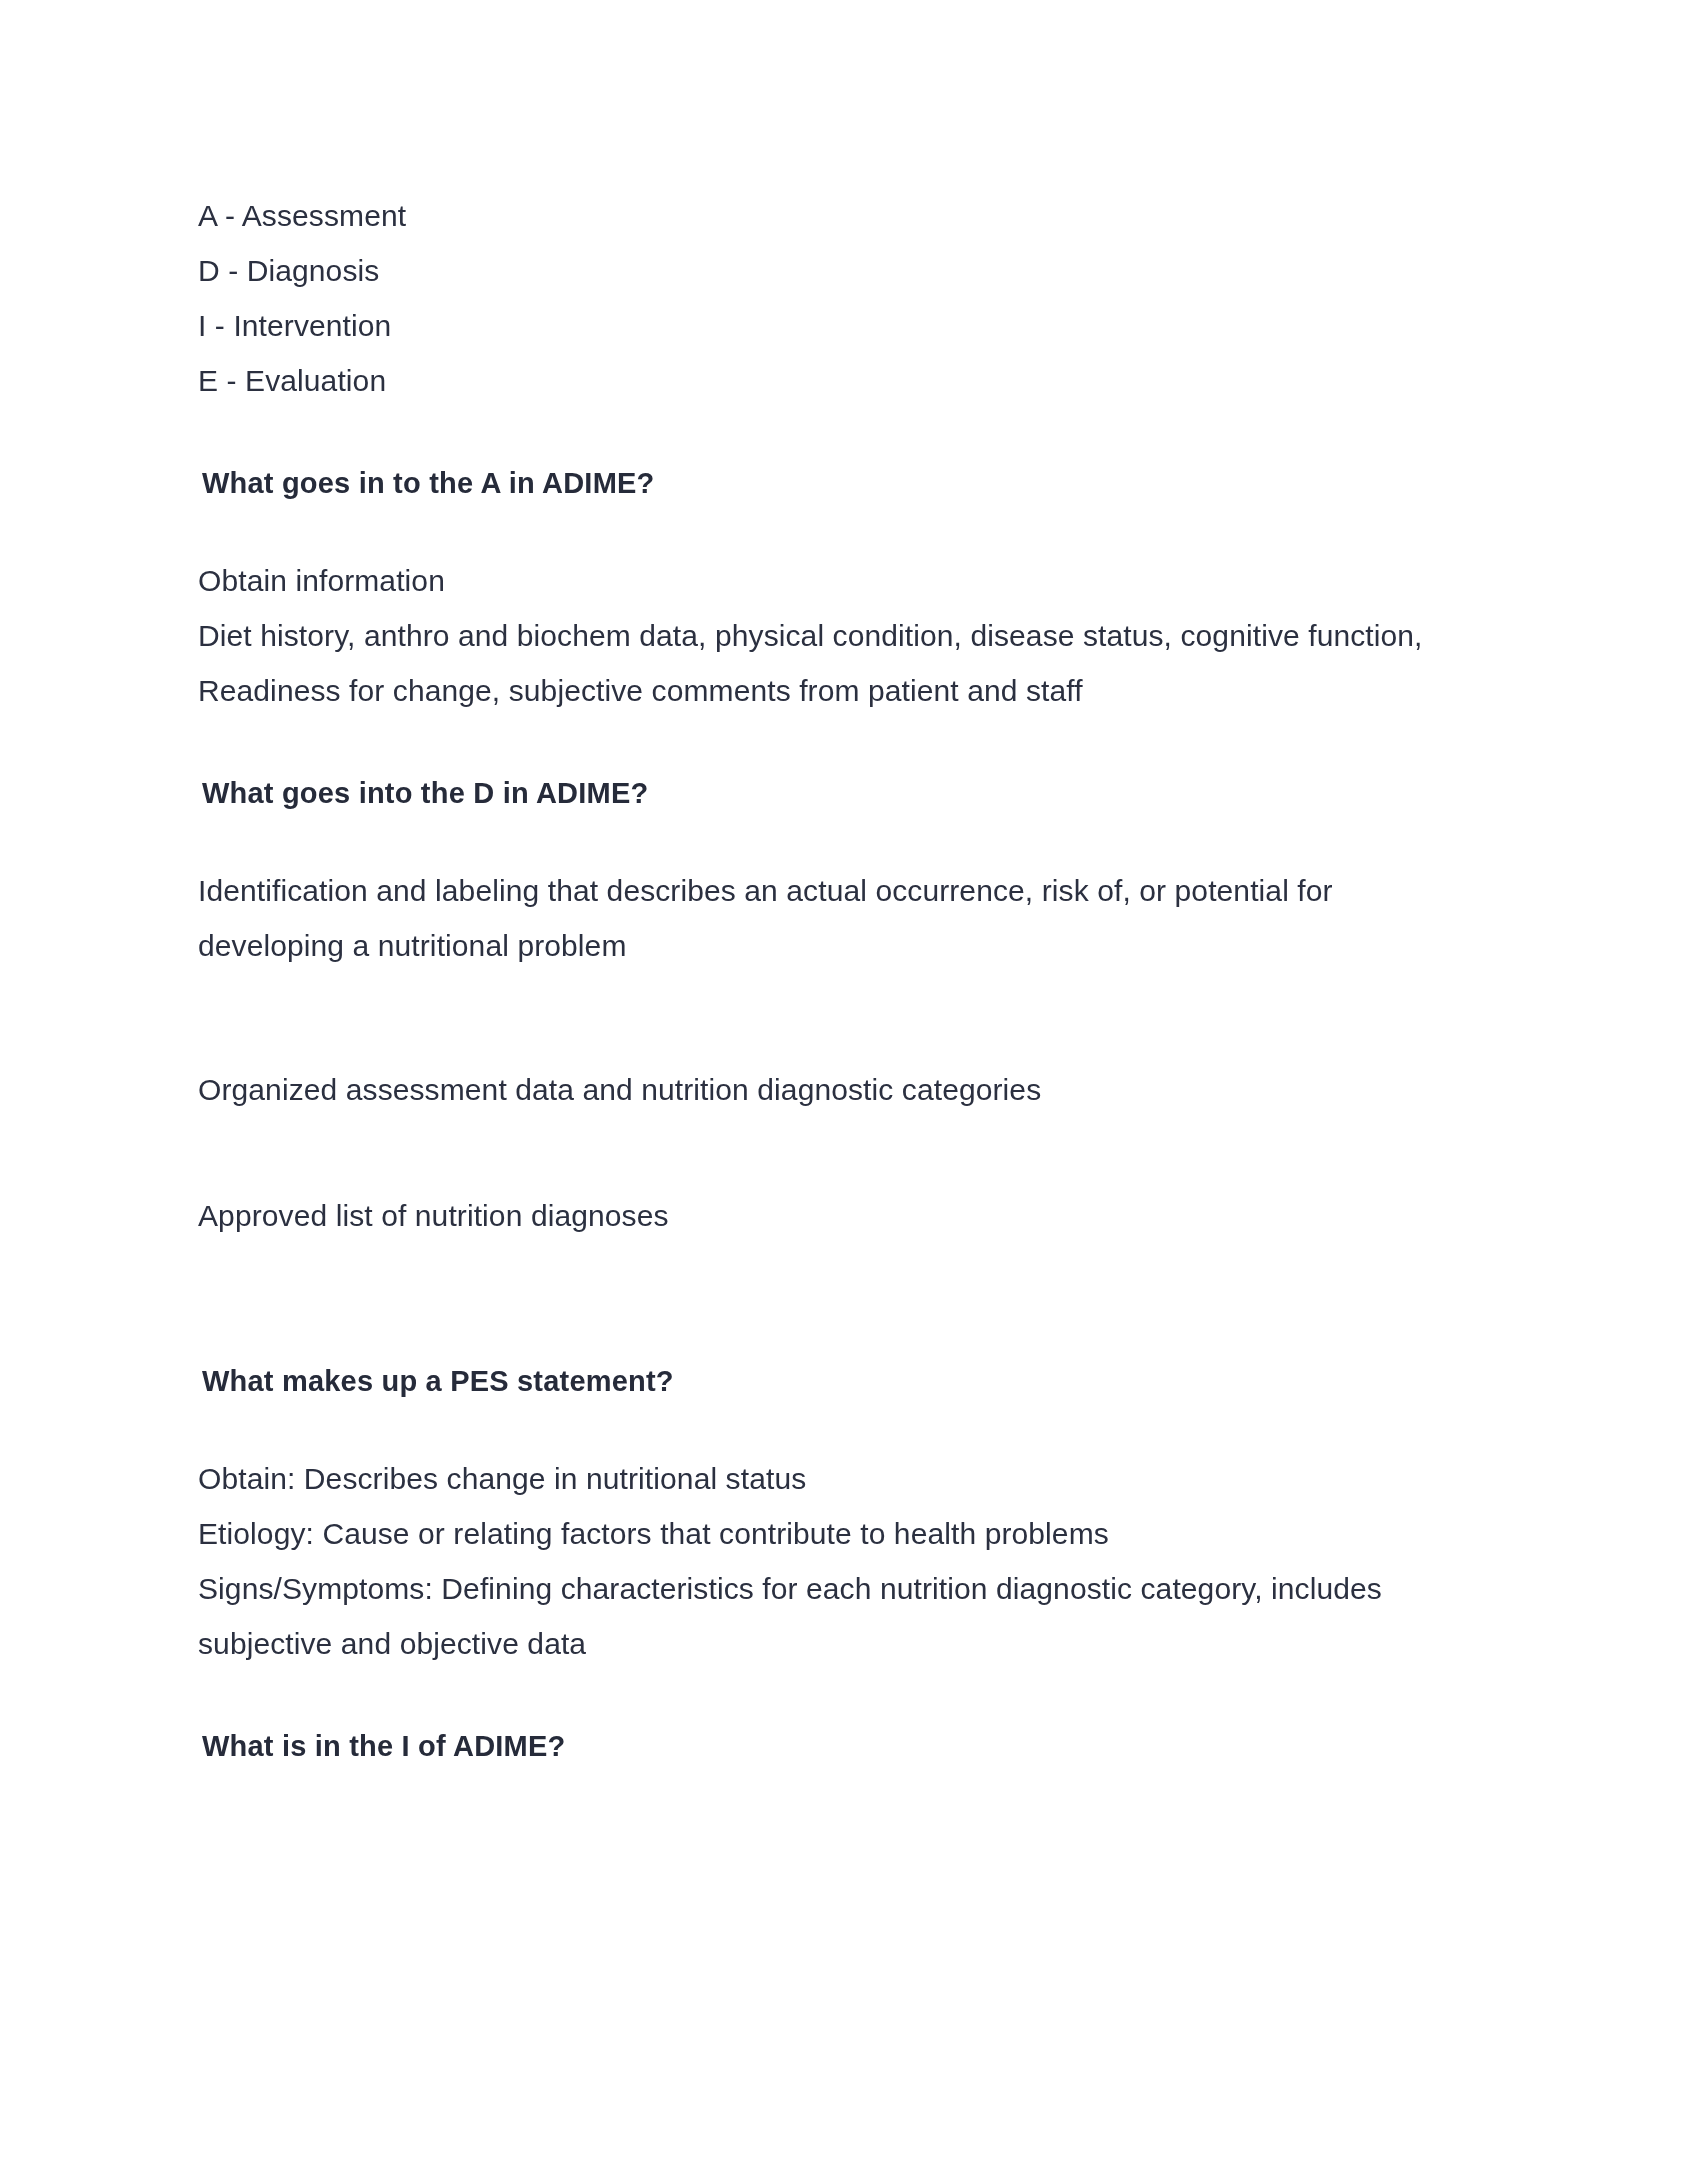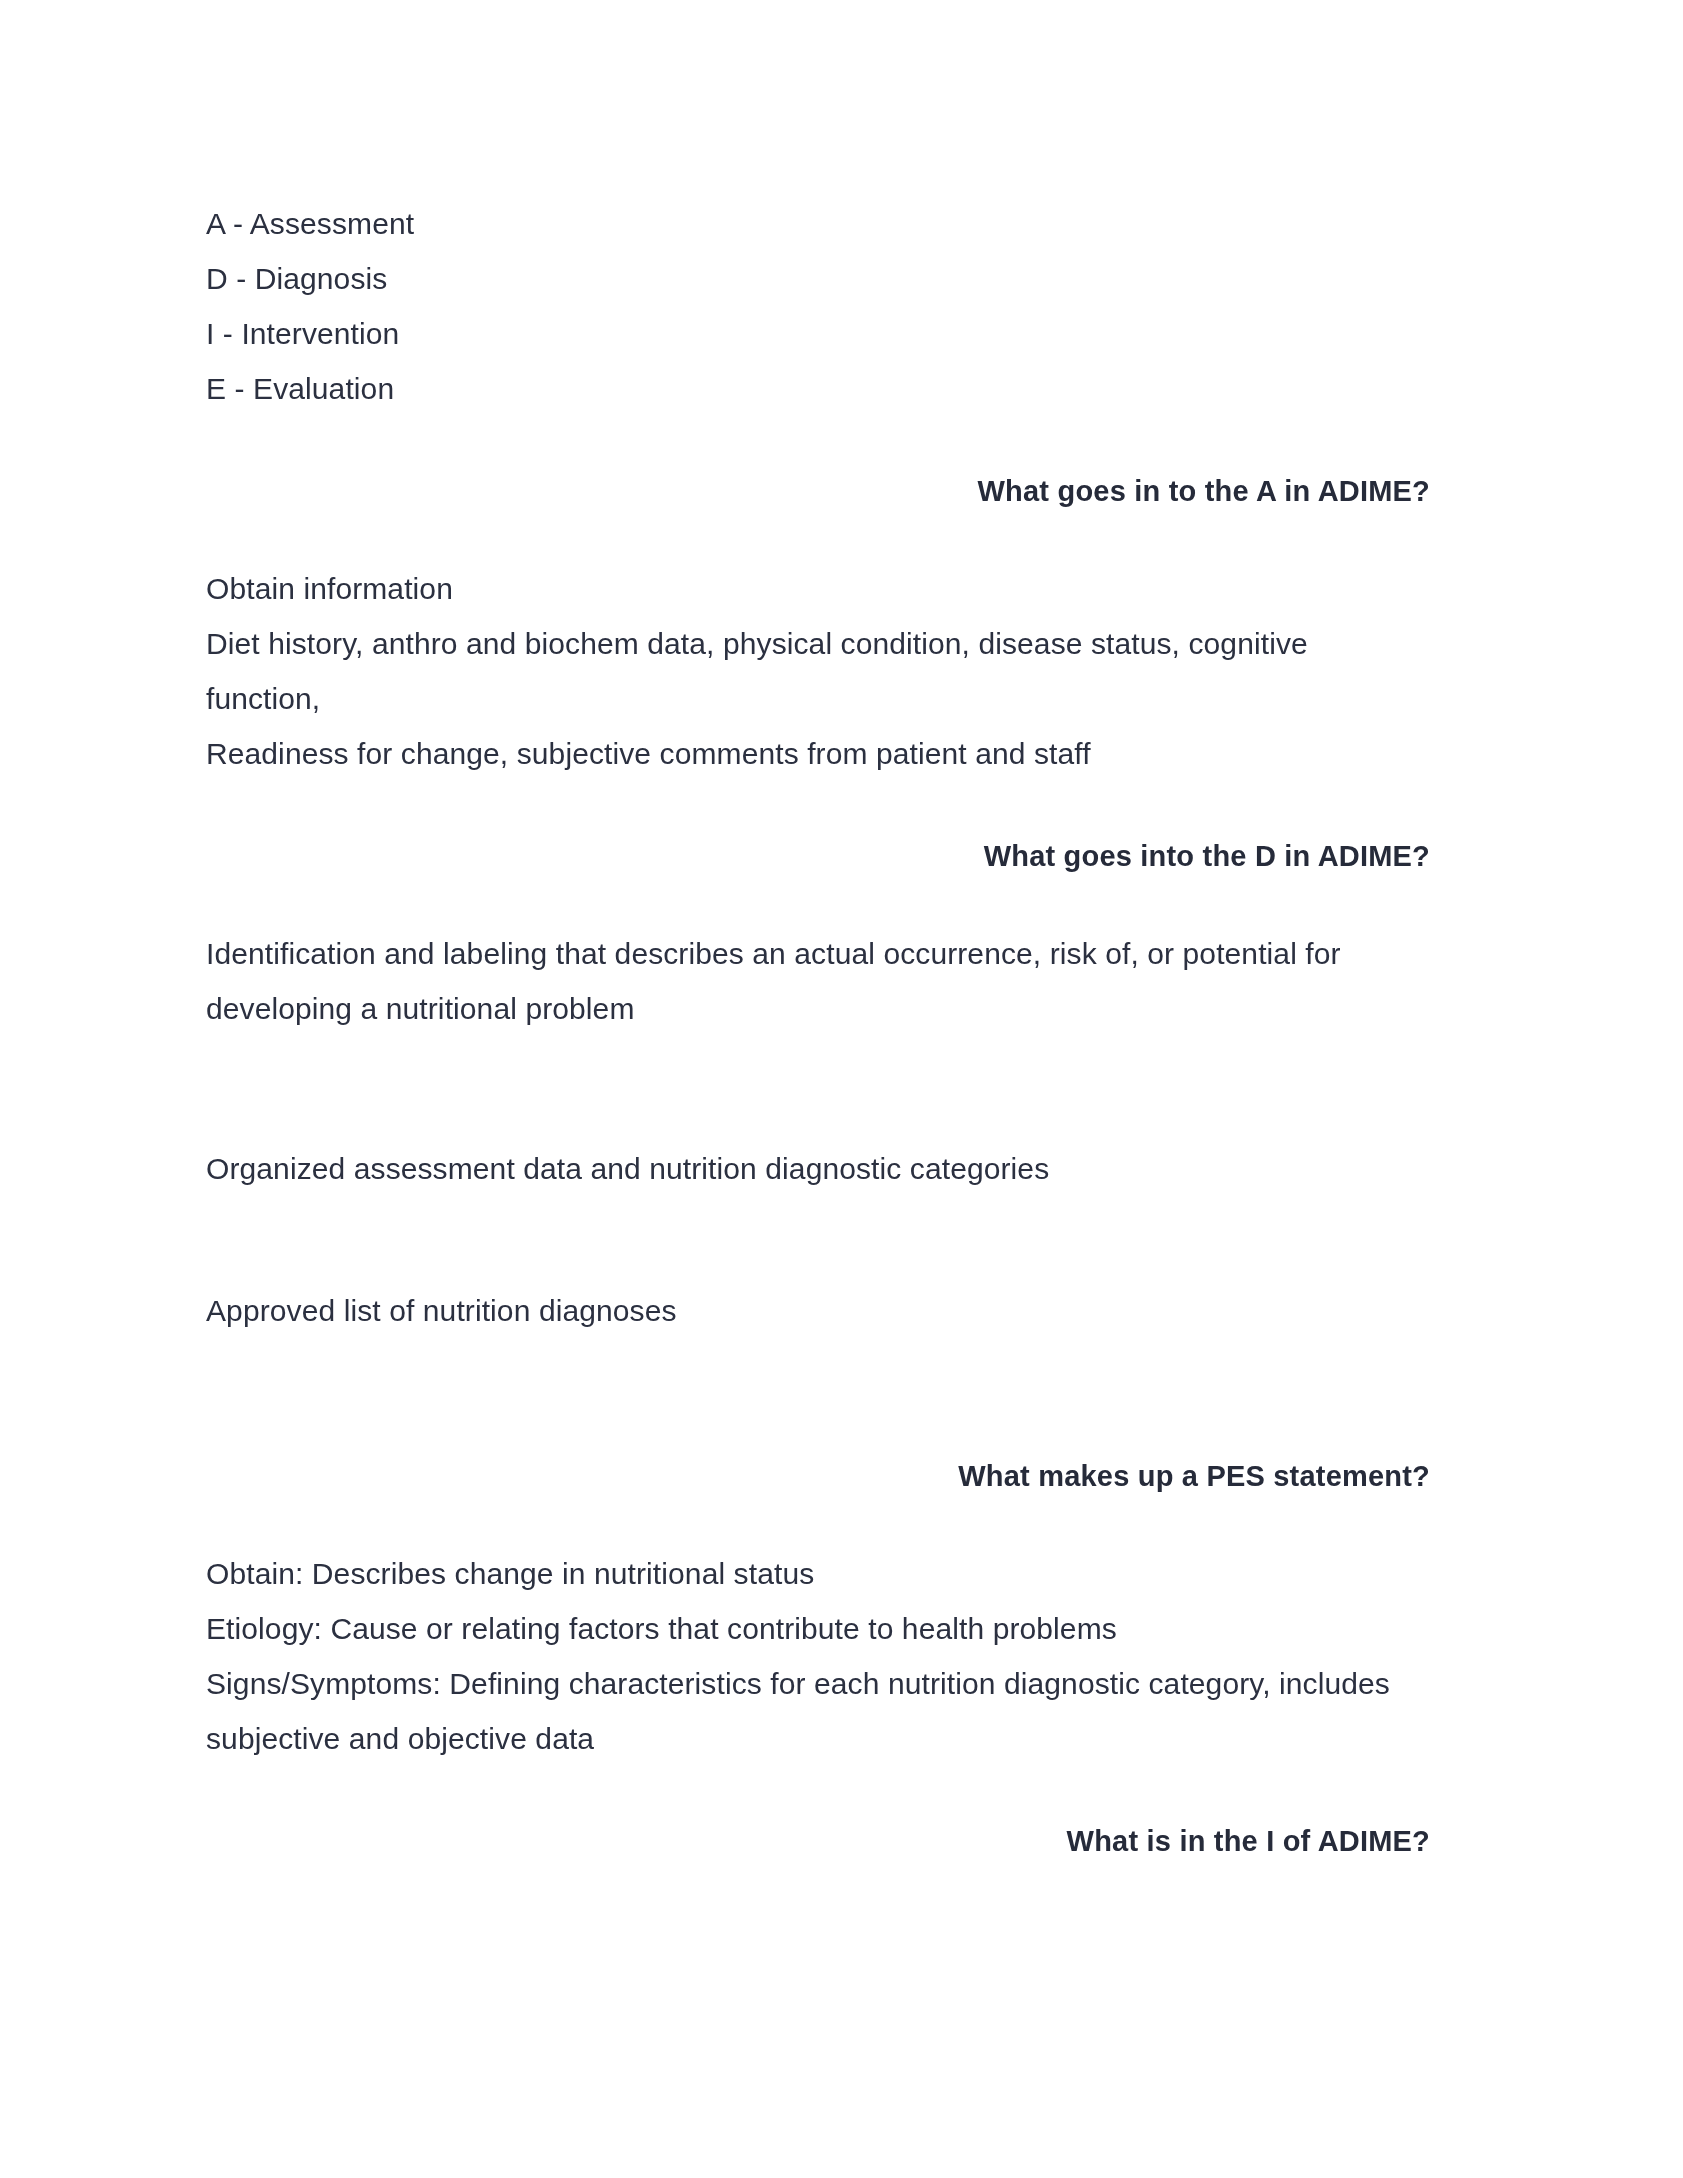--- a/index.html
+++ b/index.html
@@ -29,36 +29,35 @@
     width: 1236px;
   }
 
   
 
   .para {
     font-size: 30px;
     line-height: 55px;
     font-weight: 400;
     letter-spacing: 0.1px;
-    margin: 12px;
+    margin: 4px;
     color: #2b3040;
   }
 
   .para .line {
     display: block;
   }
 
   .heading {
     font-size: 29px;
     line-height: 55px;
     font-weight: 700;
     letter-spacing: 0.2px;
-    margin: 0;
+    margin: 8px;
     color: #262b3a;
-    text-align: right;
   }
 
   
 
   .gap-sm  { height: 30px; }
   .gap-md  { height: 36px; }
   .gap-lg  { height: 63px; }
   .gap-xl  { height: 81px; }
 </style>
 </head>

